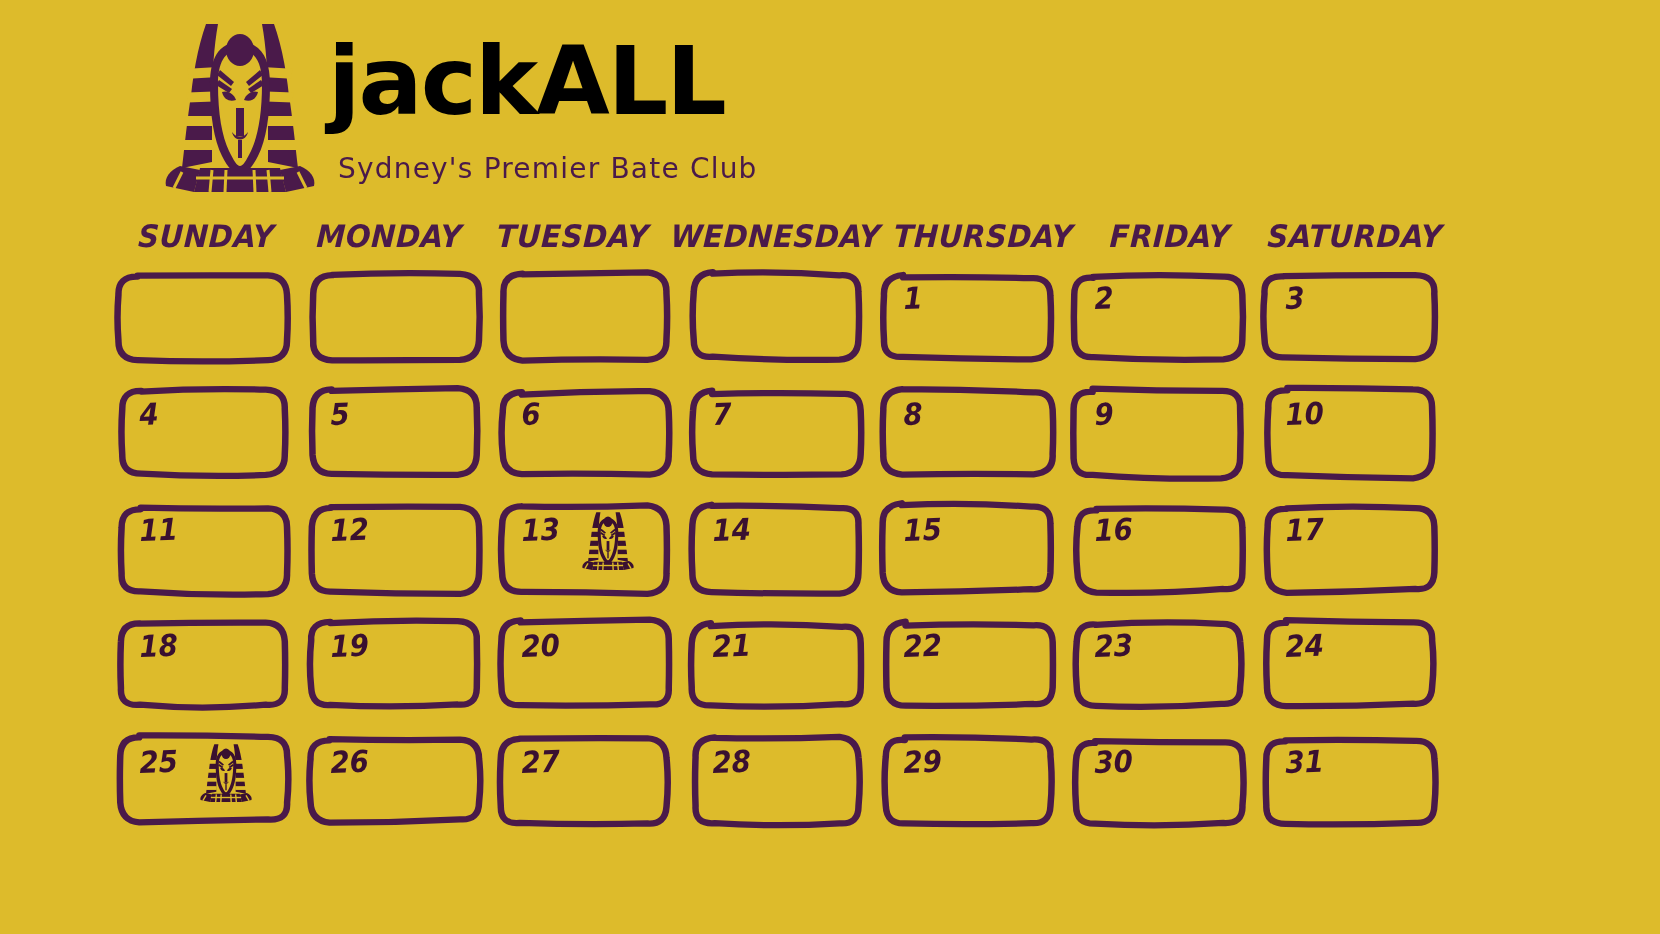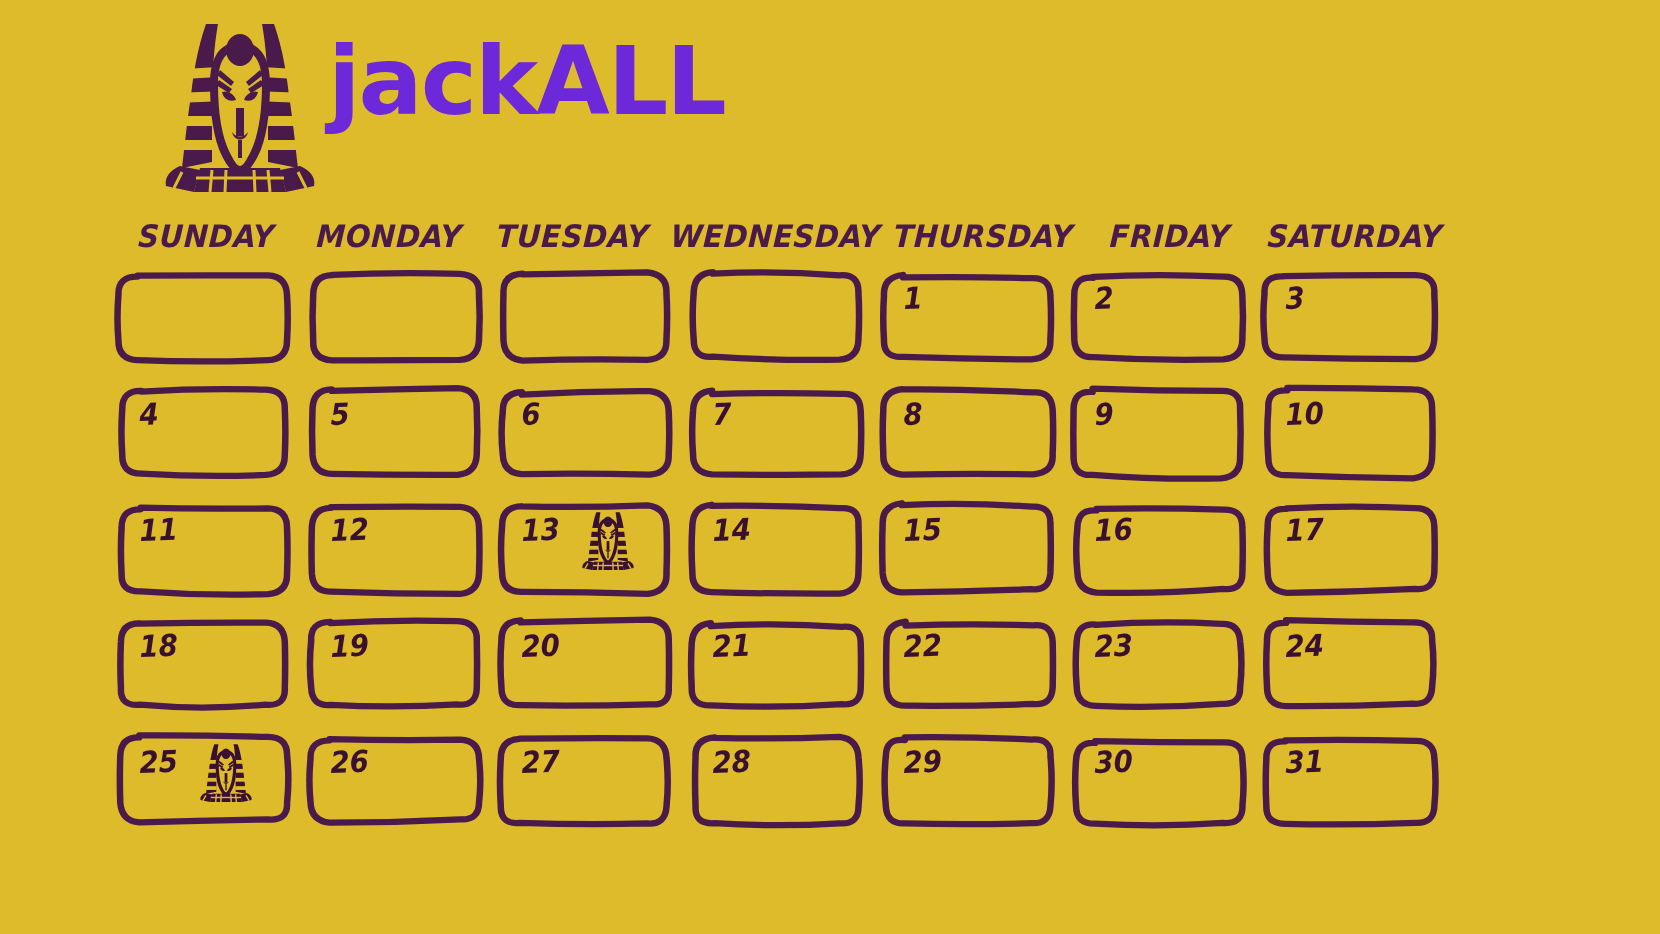--- a/index.html
+++ b/index.html
@@ -41,21 +41,21 @@
   }
 
   #wordmark {
     position: absolute;
     left: 168px;
     top: 22px;
     font-family: "DejaVu Sans", sans-serif;
     font-size: 95px;
     font-weight: 700;
     letter-spacing: -2px;
-    color: #6d28d9;
+    color: #000000;
     line-height: 1;
     white-space: nowrap;
   }
 
   #tagline {
     position: absolute;
     left: 178px;
     top: 140px;
     font-family: "DejaVu Sans", sans-serif;
     font-size: 28px;
@@ -237,20 +237,21 @@
           <line x1="94" y1="158" x2="95" y2="180"></line>
           <line x1="108" y1="158" x2="110" y2="180"></line>
           <line x1="36" y1="166" x2="124" y2="166"></line>
           <line x1="22" y1="160" x2="14" y2="176"></line>
           <line x1="138" y1="160" x2="146" y2="176"></line>
         </g>
       </svg>
     </div>
 
     <div id="wordmark">jackALL</div>
+    <div id="tagline">Sydney's Premier Bate Club</div>
   </div>
 
 </div>
 
 <div id="weekday-row">
     <div class="weekday-cell">
       <span class="weekday-label">SUNDAY</span>
     </div>
     <div class="weekday-cell">
       <span class="weekday-label">MONDAY</span>

